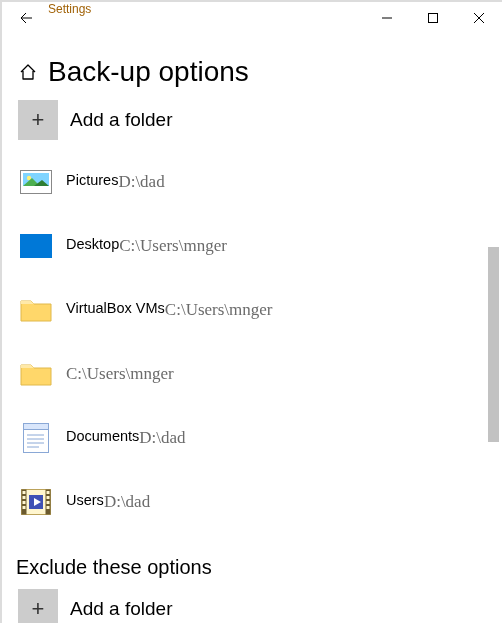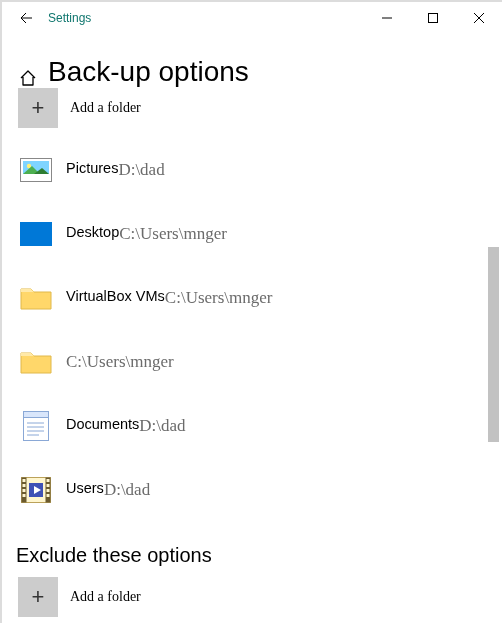--- a/index.html
+++ b/index.html
@@ -11,24 +11,24 @@
     font-family: "Segoe UI", Arial, sans-serif;
     color: #000;
     overflow: hidden;
     border: 1px solid #dcdcdc;
     box-sizing: border-box;
   }
   
   .titlebar {
     height: 32px;
     display: flex;
-    align-items: center;
+    align-items: flex-start;
     padding-left: 8px;
     font-size: 12px;
-    color: #0f766e;
+    color: #a16207;
     position: relative;
   }
   .back-btn {
     width: 32px;
     height: 32px;
     display: flex;
     align-items: center;
     justify-content: center;
     font-size: 14px;
     color: #000;
@@ -79,22 +79,23 @@
     position: absolute;
     top: 215px;
     left: 3px;
     width: 11px;
     height: 195px;
     background: #c2c2c2;
   }
   
   .heading-row {
     display: flex;
-    align-items: flex-end;
+    align-items: center;
     margin-top: 24px;
+    margin-bottom: 12px;
   }
   .home-icon {
     width: 20px;
     height: 20px;
     margin-right: 10px;
     display:flex;
     align-items:center;
     justify-content:center;
   }
   .page-title {
@@ -115,22 +116,21 @@
     background: #cccccc;
     display: flex;
     align-items: center;
     justify-content: center;
     color: #333;
     font-size: 22px;
     font-weight: 300;
     margin-right: 12px;
   }
   .add-label {
-    font-size: 14px;
-    font-family: Liberation Serif, serif;
+    font-size: 19px;
   }
   
   .folder-list {
     margin-top: 4px;
   }
   .folder-item {
     display: flex;
     align-items: center;
     padding: 10px 4px 10px 0;
     min-height: 44px;

